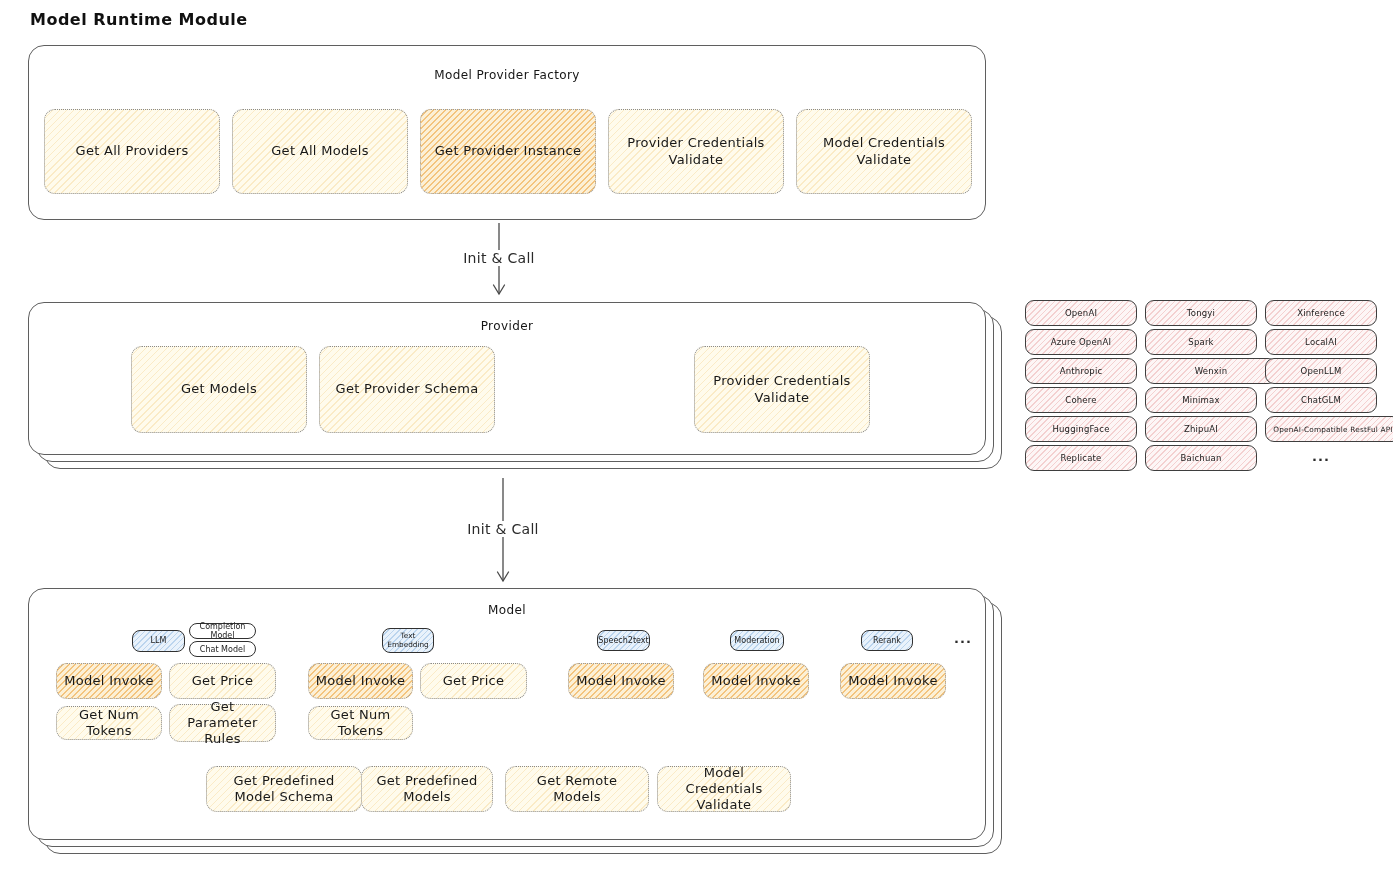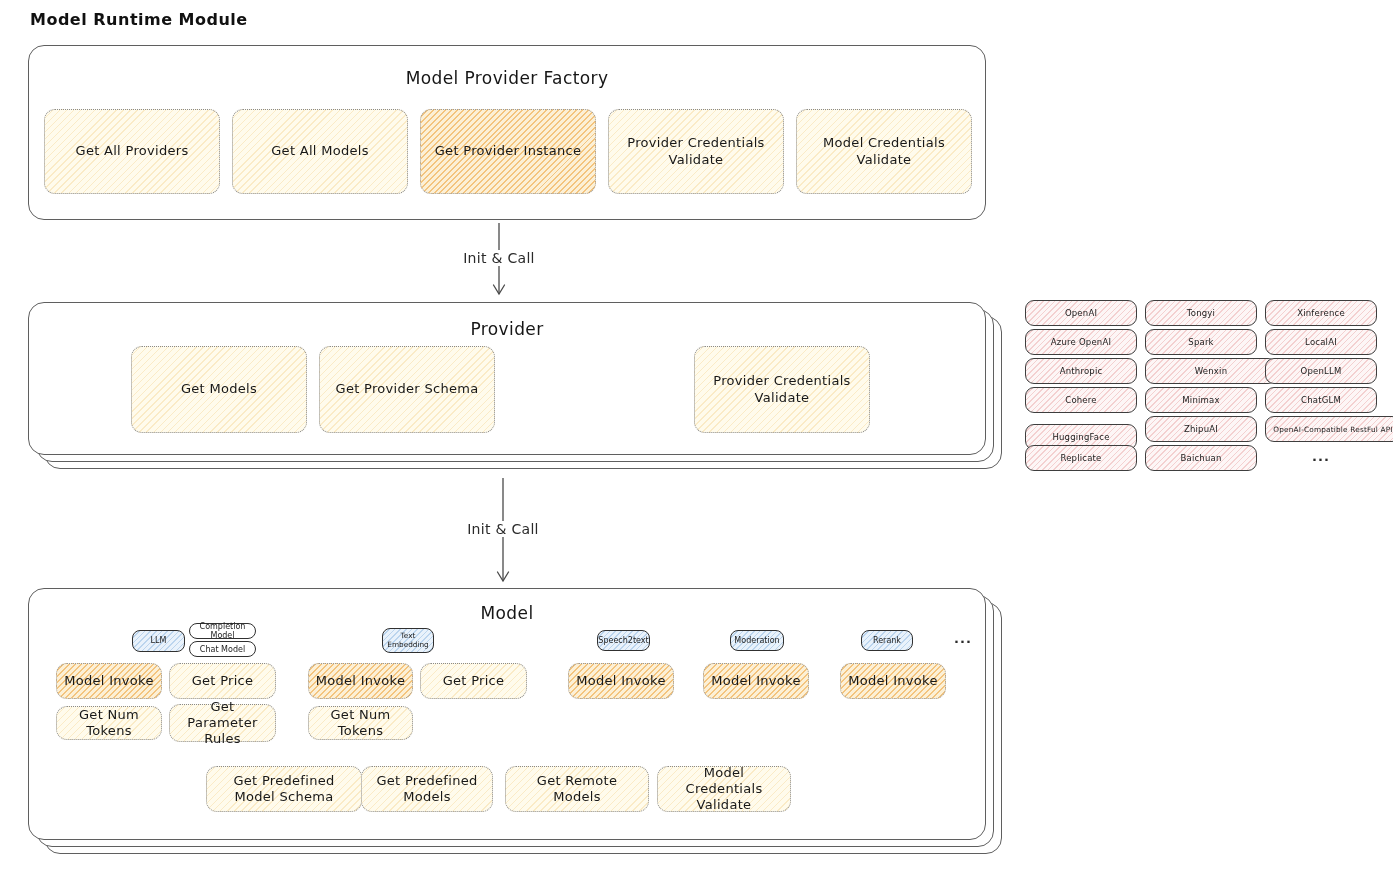--- a/index.html
+++ b/index.html
@@ -8,21 +8,21 @@
     font-family:"DejaVu Sans", sans-serif;color:#1f1f1f;padding-left:20px;
   }
   .diagram-title{position:absolute;font-size:16px;font-weight:bold;letter-spacing:.5px;color:#111;}
   .container{
     position:absolute;border:1.4px solid #5f5f5f;border-radius:16px;background:#fff;box-sizing:border-box;
   }
   .stack-layer{
     position:absolute;border:1.3px solid #5f5f5f;border-radius:16px;background:#fff;box-sizing:border-box;
   }
   .container-title{
-    position:absolute;width:100%;text-align:center;font-size:17px;color:#161616;letter-spacing:.4px;
+    position:absolute;width:100%;text-align:center;font-size:12px;color:#161616;letter-spacing:.4px;
   }
   .ybox{
     position:absolute;box-sizing:border-box;border:1.6px dotted #8a8a8a;border-radius:11px;
     display:flex;align-items:center;justify-content:center;text-align:center;
     font-size:13px;line-height:1.25;letter-spacing:.3px;color:#181818;padding:2px 6px;
     background-color:#fffbec;
     background-image:repeating-linear-gradient(135deg, rgba(240,198,110,0.30) 0px, rgba(240,198,110,0.30) 1px, transparent 1px, transparent 5px);
   }
   .ybox.hl{
     background-color:#fcf0d6;
@@ -98,21 +98,21 @@
   <div class="pinkbox" style="left:1265px;top:329px;width:112px;height:26px;">LocalAI</div>
 
   <div class="pinkbox" style="left:1025px;top:358px;width:112px;height:26px;">Anthropic</div>
   <div class="pinkbox" style="left:1145px;top:358px;width:132px;height:26px;">Wenxin</div>
   <div class="pinkbox" style="left:1265px;top:358px;width:112px;height:26px;">OpenLLM</div>
 
   <div class="pinkbox" style="left:1025px;top:387px;width:112px;height:26px;">Cohere</div>
   <div class="pinkbox" style="left:1145px;top:387px;width:112px;height:26px;">Minimax</div>
   <div class="pinkbox" style="left:1265px;top:387px;width:112px;height:26px;">ChatGLM</div>
 
-  <div class="pinkbox" style="left:1025px;top:416px;width:112px;height:26px;margin-top:8px;">HuggingFace</div>
+  <div class="pinkbox" style="left:1025px;top:416px;width:112px;height:26px;">HuggingFace</div>
   <div class="pinkbox" style="left:1145px;top:416px;width:112px;height:26px;">ZhipuAI</div>
   <div class="pinkbox small-text" style="left:1265px;top:416px;width:136px;height:26px;">OpenAI-Compatible RestFul API</div>
 
   <div class="pinkbox" style="left:1025px;top:445px;width:112px;height:26px;">Replicate</div>
   <div class="pinkbox" style="left:1145px;top:445px;width:112px;height:26px;">Baichuan</div>
   <div class="ellipsis-text" style="left:1312px;top:449px;">...</div>
 
   <svg class="arrow-svg" style="left:495px;top:478px;" width="16" height="108" viewBox="0 0 16 108">
     <line x1="8" y1="0" x2="8" y2="103" stroke="#4a4a4a" stroke-width="1.3"></line>
     <polyline points="2.5,94 8,103 13.5,94" fill="none" stroke="#4a4a4a" stroke-width="1.3" stroke-linecap="round"></polyline>

